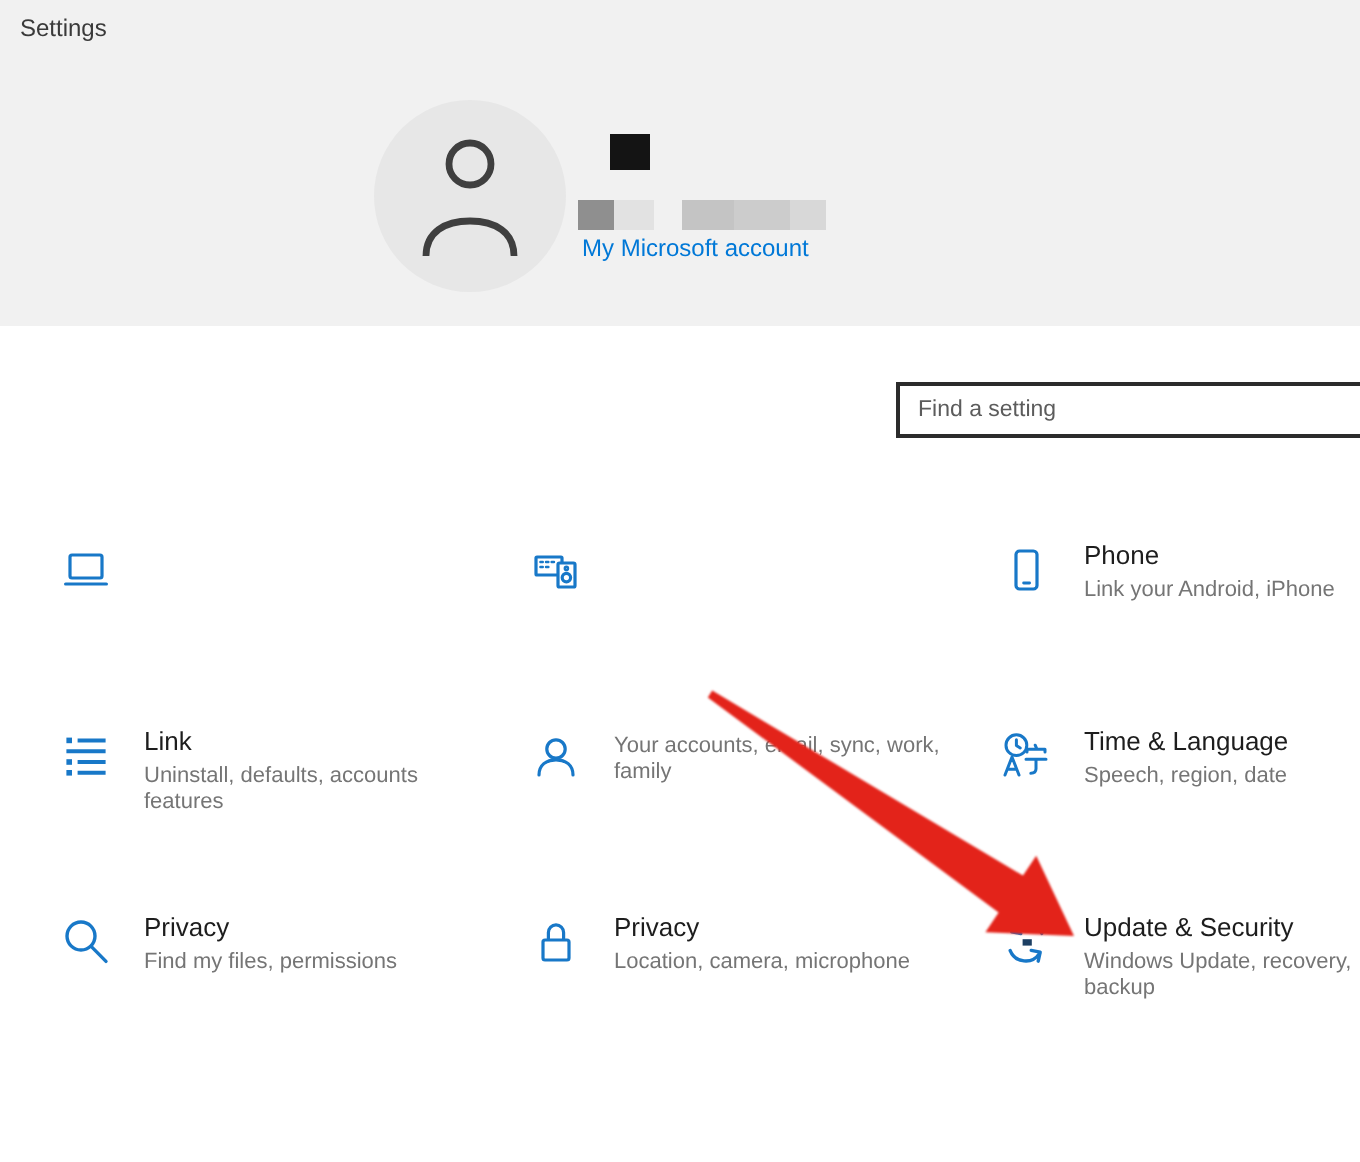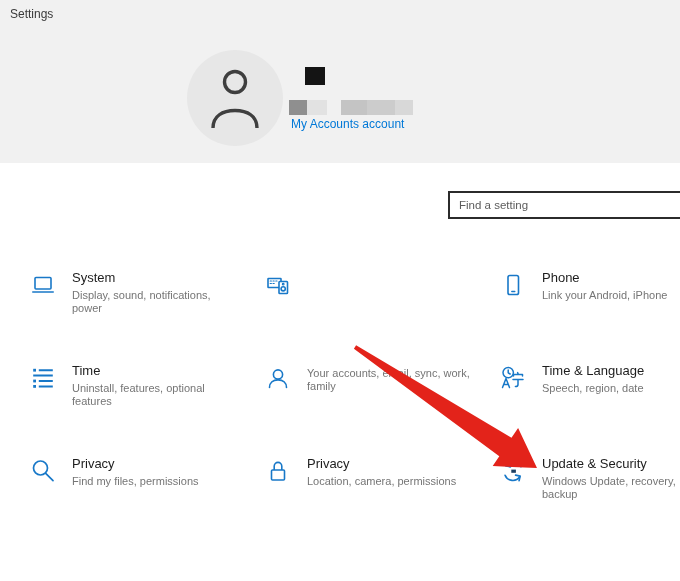--- a/index.html
+++ b/index.html
@@ -50,35 +50,31 @@
   </svg>
 </div>
 
 <div class="black-square"></div>
 <div class="redact r1"></div>
 <div class="redact r2"></div>
 <div class="redact r3"></div>
 <div class="redact r4"></div>
 <div class="redact r5"></div>
 
-<a class="ms-link">My Accounts account</a>
+<a class="ms-link">My Microsoft account</a>
 
 <input class="search-box" type="text" placeholder="Find a setting" style="">
 
 <div class="grid">
 
   <div class="tile">
     <svg width="26" height="26" viewBox="0 0 26 26" fill="none" stroke="#1878c8" stroke-width="1.6" stroke-linecap="round" stroke-linejoin="round">
       <rect x="5" y="5.5" width="16" height="11.5" rx="1"></rect>
       <path d="M2.8 20h20.4"></path>
     </svg>
-    <div class="tile-text">
-      <div class="tile-title">System</div>
-      <div class="tile-sub">Display, sound, notifications, power</div>
-    </div>
   </div>
 
   <div class="tile">
     <svg width="26" height="26" viewBox="0 0 26 26" fill="none" stroke="#1878c8" stroke-width="1.6" stroke-linecap="round" stroke-linejoin="round">
       <rect x="3" y="6.5" width="13" height="9" rx="0.5"></rect>
       <path stroke-width="1.2" d="M5.2 9h1.2 M8 9h1.2 M10.8 9h1.2 M5.2 11.5h1.2 M8 11.5h1.2"></path>
       <rect x="14" y="9.5" width="8.5" height="12" rx="0.8" fill="#ffffff"></rect>
       <circle cx="18.2" cy="16.8" r="2.1"></circle>
       <circle cx="18.2" cy="12.2" r="0.6"></circle>
     </svg>
@@ -96,22 +92,22 @@
   </div>
 
   <div class="tile">
     <svg width="26" height="26" viewBox="0 0 26 26" fill="none" stroke="#1878c8" stroke-width="2" stroke-linecap="butt">
       <rect x="3.2" y="3.8" width="2.8" height="2.8" fill="#1878c8" stroke="none"></rect>
       <rect x="3.2" y="14.6" width="2.8" height="2.8" fill="#1878c8" stroke="none"></rect>
       <rect x="3.2" y="20" width="2.8" height="2.8" fill="#1878c8" stroke="none"></rect>
       <path d="M8.8 5.2h14 M3.2 10.6h19.6 M8.8 16h14 M8.8 21.4h14"></path>
     </svg>
     <div class="tile-text">
-      <div class="tile-title">Time</div>
-      <div class="tile-sub">Uninstall, features, optional features</div>
+      <div class="tile-title">Link</div>
+      <div class="tile-sub">Uninstall, defaults, accounts features</div>
     </div>
   </div>
 
   <div class="tile">
     <svg width="26" height="26" viewBox="0 0 26 26" fill="none" stroke="#1878c8" stroke-width="1.6" stroke-linecap="round">
       <circle cx="13" cy="9.5" r="4.6"></circle>
       <path d="M4.5 22.5c0-5 3.6-7.6 8.5-7.6s8.5 2.6 8.5 7.6"></path>
     </svg>
     <div class="tile-text">
       <div class="tile-sub">Your accounts, email, sync, work, family</div>
@@ -142,21 +138,21 @@
     </div>
   </div>
 
   <div class="tile">
     <svg width="26" height="26" viewBox="0 0 26 26" fill="none" stroke="#1878c8" stroke-width="1.6" stroke-linejoin="round">
       <path d="M9.2 12V8.2a3.8 3.8 0 0 1 7.6 0V12"></path>
       <rect x="6.5" y="12" width="13" height="10" rx="1"></rect>
     </svg>
     <div class="tile-text">
       <div class="tile-title">Privacy</div>
-      <div class="tile-sub">Location, camera, permissions</div>
+      <div class="tile-sub">Location, camera, microphone</div>
     </div>
   </div>
 
   <div class="tile">
     <svg width="26" height="26" viewBox="0 0 26 26" fill="none" stroke="#1878c8" stroke-width="1.7" stroke-linecap="round" stroke-linejoin="round">
       <path d="M20.9 8.7A8.3 8.3 0 0 0 6.3 7.2"></path>
       <path d="M6.9 3.4L5.9 7.9l4.5.9"></path>
       <path d="M5.1 17.3A8.3 8.3 0 0 0 19.7 18.8"></path>
       <path d="M19.1 22.6l1-4.5-4.5-.9"></path>
       <rect x="11.3" y="11.6" width="4.6" height="3.2" fill="#1d3f63" stroke="none"></rect>

